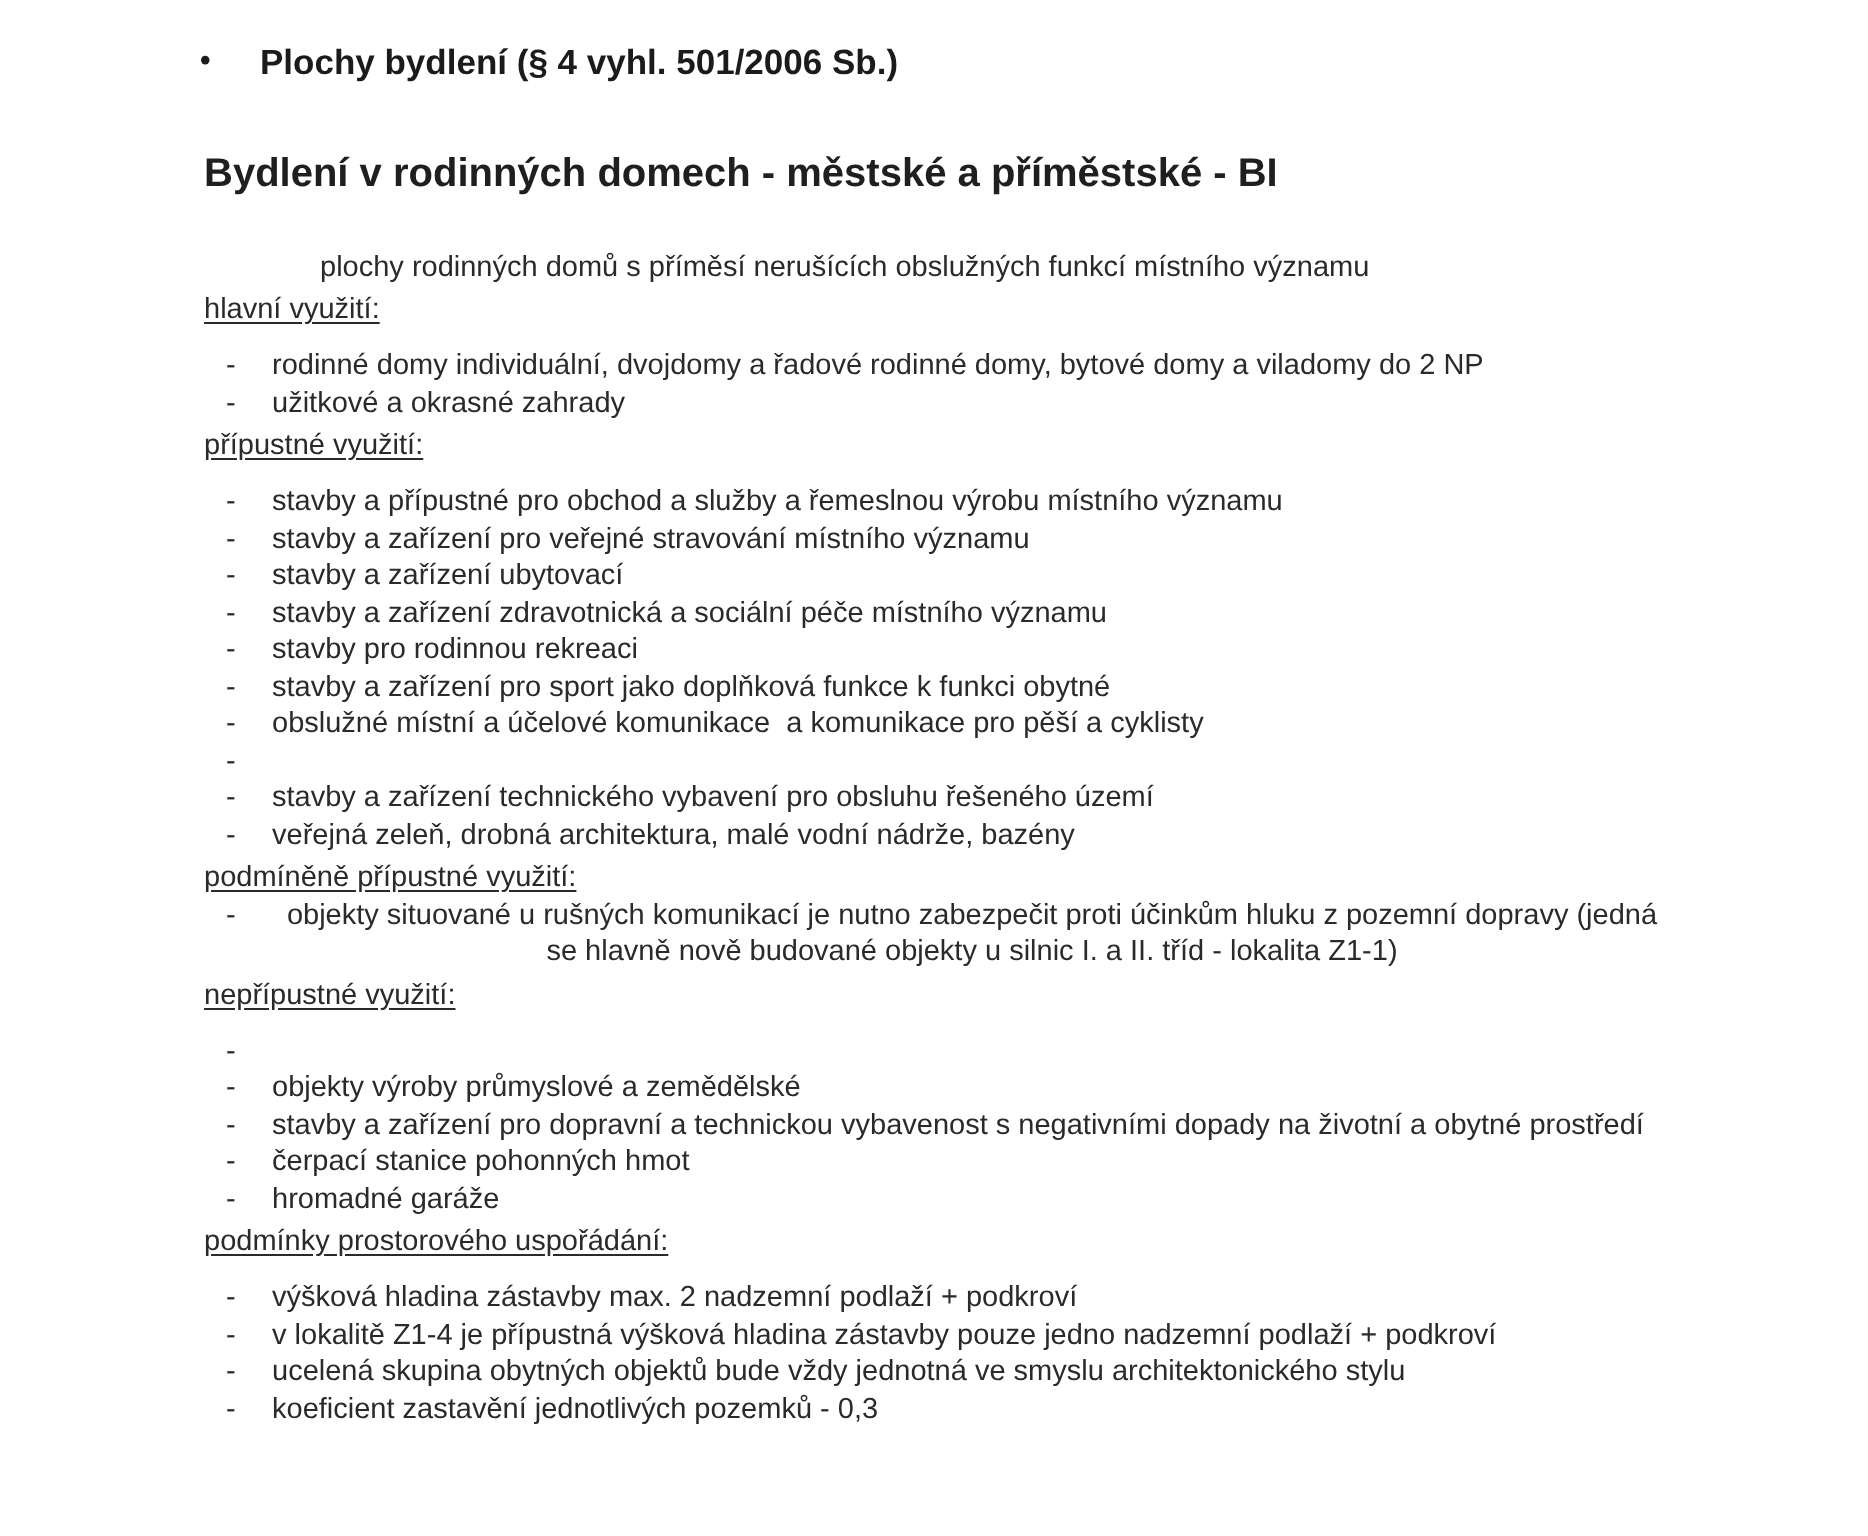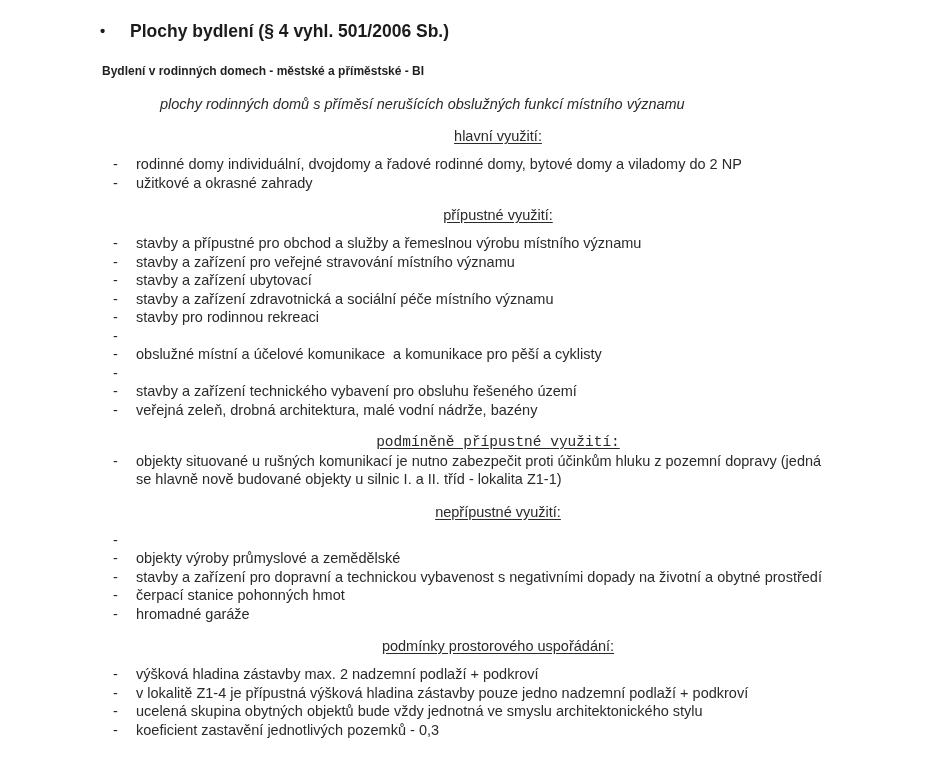--- a/index.html
+++ b/index.html
@@ -34,59 +34,57 @@
     flex: 0 0 30px;
     font-size: 15px;
     line-height: 22px;
   }
   .title-text {
     text-underline-offset: 3px;
     white-space: pre-wrap;
   }
   .subtitle {
     font-weight: bold;
-    font-size: 12px;
-    margin-top: 20px;
+    font-size: 20px;
+    margin-top: 36px;
     color: #1f1f1f;
     white-space: pre-wrap;
   }
   .lead {
-    margin-top: 14px;
+    margin-top: 28px;
     margin-left: 58px;
     white-space: pre-wrap;
-    font-style: italic;
   }
   .section-heading {
-    margin-top: 14px;
+    margin-top: 3px;
     margin-bottom: 9.5px;
     text-decoration: underline;
     text-underline-offset: 2px;
     white-space: pre-wrap;
-    text-align: center;
   }
   .section.compact .section-heading {
     margin-bottom: 0;
-    font-family: Liberation Mono, monospace;
   }
   .item-list {
     margin: 0;
     padding: 0;
     list-style: none;
   }
   .item-row {
     display: flex;
     align-items: flex-start;
   }
   .item-dash {
     flex: 0 0 23px;
     padding-left: 11px;
   }
   .item-text {
     max-width: 700px;
     white-space: pre-wrap;
+    text-align: center;
   }
 </style>
 </head>
 <body>
 
 <div class="page">
 
   <div class="title-row">
     <span class="title-bullet">•</span>
     <span class="title-text">Plochy bydlení (§ 4 vyhl. 501/2006 Sb.)</span>
@@ -128,20 +126,21 @@
           <li class="item-row">
             <span class="item-dash">-</span>
             <span class="item-text">stavby a zařízení zdravotnická a sociální péče místního významu</span>
           </li>
           <li class="item-row">
             <span class="item-dash">-</span>
             <span class="item-text">stavby pro rodinnou rekreaci</span>
           </li>
           <li class="item-row">
             <span class="item-dash">-</span>
+            <span class="item-text">stavby a zařízení pro sport jako doplňková funkce k funkci obytné</span>
           </li>
           <li class="item-row">
             <span class="item-dash">-</span>
             <span class="item-text">obslužné místní a účelové komunikace  a komunikace pro pěší a cyklisty</span>
           </li>
           <li class="item-row">
             <span class="item-dash">-</span>
           </li>
           <li class="item-row">
             <span class="item-dash">-</span>

